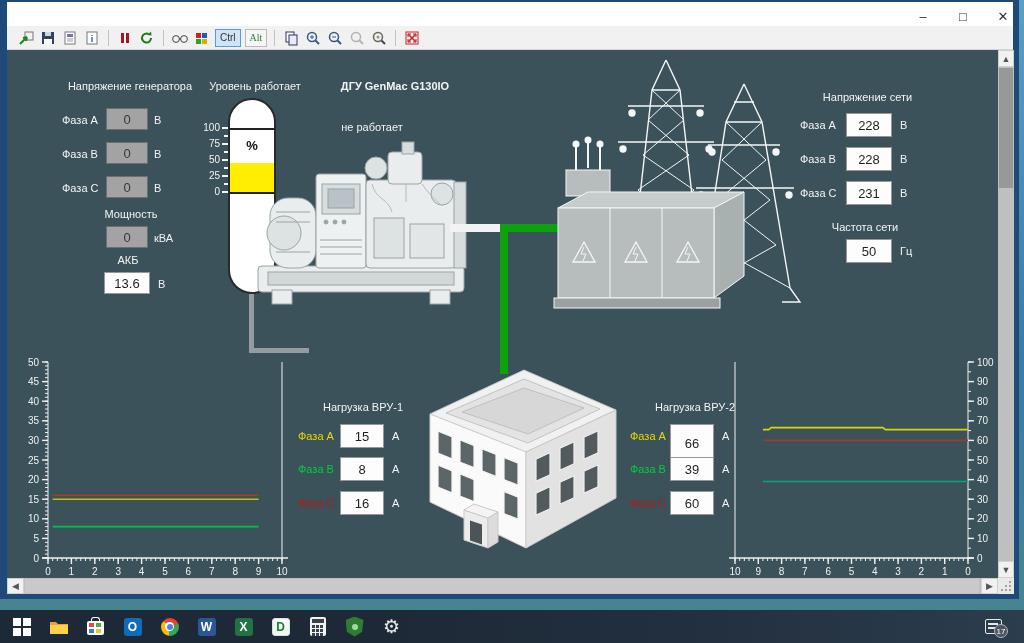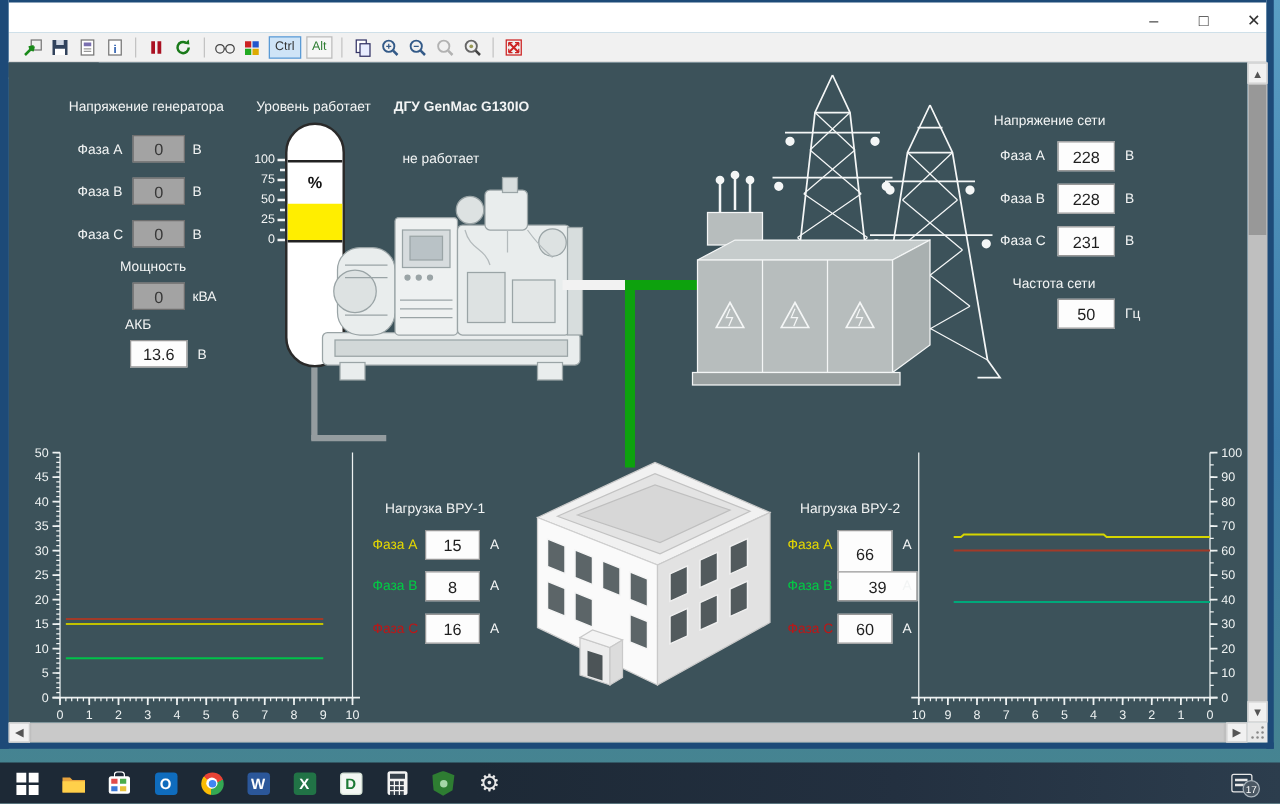--- a/index.html
+++ b/index.html
@@ -14,30 +14,30 @@
               border-top:2px solid #1d4a78; }
   .win-btn { position:absolute; top:2px; width:36px; height:24px; display:flex;
              align-items:center; justify-content:center; font-size:13px; color:#333; cursor:default; }
   .toolbar { left:7px; top:26px; width:1006px; height:24px; background:#f1f1f1;
              border-bottom:1px solid #d5d5d5; display:flex; align-items:center; padding-left:8px; }
   .tb-i { width:20px; height:20px; margin:0 1px; display:flex; align-items:center; justify-content:center; }
   .tb-sep { width:1px; height:16px; background:#c3c3c3; margin:0 5px; }
   .key-btn { height:18px; padding:0 4px; font-size:10px; display:flex; align-items:center;
              justify-content:center; margin:0 2px; border:1px solid #bbb; background:#f6f6f6; color:#333; }
   .key-ctrl { background:#cfe4f7; border-color:#5b9bd5;text-align:center; }
-  .key-alt  { color:#2e7d32; }
+  .key-alt  { color:#2e7d32;font-family:Liberation Serif, serif; }
   .child-caption { left:7px; top:50px; width:72px; height:13px; background:#30434b;
       border-bottom:1px solid #8fa6ad;
       background-image:repeating-linear-gradient(90deg,#9fb3b9 0 2px,transparent 2px 4px);
       background-size:60px 2px; background-position:4px 4px; background-repeat:no-repeat; }
 
   
   .canvas { left:7px; top:50px; width:991px; height:528px; background:#3c525a; }
   .wlabel { color:#f2f4f4; font-size:11px; white-space:nowrap;text-align:right; }
-  .center { text-align:left; }
+  .center { text-align:center; }
   .valbox { display:flex; align-items:center; justify-content:center; font-size:13px; }
   .box-gray { background:#a3a3a3; border:1px solid #6e6e6e; color:#383838; }
   .box-white { background:#fdfdfd; border:1px solid #979797; color:#1f1f1f; }
 
   
   .capsule { border:2px solid #2a2a2a; border-radius:24px; background:#fff; overflow:hidden; }
   .fuel-line { position:absolute; left:0; width:100%; height:2px; background:#222; }
   .fuel-fill { position:absolute; left:0; width:100%; background:#ffee00; }
   .scale-lab { position:absolute; width:30px; text-align:right; font-size:10px; color:#f2f4f4; }
   .tickmark { position:absolute; background:#f2f4f4; height:2px; }
@@ -355,21 +355,21 @@
   <div class="abs wlabel" style="left:392px;top:463px">А</div>
   <div class="abs wlabel" style="left: 298px; top: 497px; color: rgb(192, 21, 21);">Фаза С</div>
   <div class="abs valbox box-white" style="left:340px;top:491px;width:44px;height:24px">16</div>
   <div class="abs wlabel" style="left:392px;top:497px">А</div>
 
   <div class="abs wlabel center" style="left:640px;top:401px;width:110px">Нагрузка ВРУ-2</div>
   <div class="abs wlabel" style="left: 630px; top: 430px; color: rgb(230, 216, 0);">Фаза А</div>
   <div class="abs valbox box-white" style="left:670px;top:424px;width:44px;height:39px">66</div>
   <div class="abs wlabel" style="left:722px;top:430px">А</div>
   <div class="abs wlabel" style="left: 630px; top: 463px; color: rgb(0, 204, 68);">Фаза В</div>
-  <div class="abs valbox box-white" style="left:670px;top:457px;width:64px;height:24px">39</div>
+  <div class="abs valbox box-white" style="left:670px;top:457px;width:44px;height:24px">39</div>
   <div class="abs wlabel" style="left:722px;top:463px">А</div>
   <div class="abs wlabel" style="left: 630px; top: 497px; color: rgb(192, 21, 21);">Фаза С</div>
   <div class="abs valbox box-white" style="left:670px;top:491px;width:44px;height:24px">60</div>
   <div class="abs wlabel" style="left:722px;top:497px">А</div>
 
   <svg id="vru1-trend" class="chart-svg" style="left:26px;top:352px" width="270" height="230">
       <line x1="22" y1="10" x2="22" y2="206" stroke="#eef2f2"></line>
       <line x1="256" y1="10" x2="256" y2="206" stroke="#eef2f2"></line>
       <line x1="16" y1="206" x2="262" y2="206" stroke="#eef2f2" stroke-width="1.4"></line>
       <line x1="22" y1="206" x2="22" y2="209" stroke="#eef2f2"></line>

